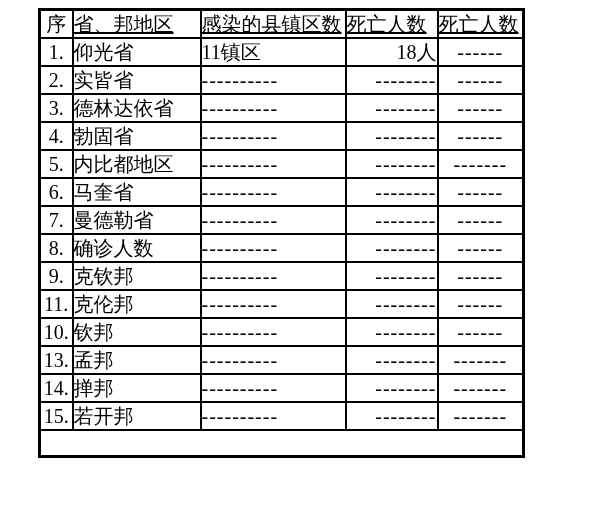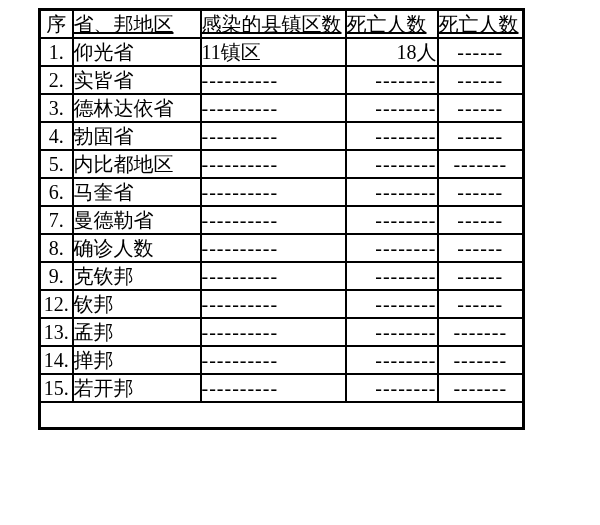--- a/index.html
+++ b/index.html
@@ -113,21 +113,28 @@
           <td class="c-death-center dash">------</td>
         </tr>
         <tr>
           <td class="c-num">9.</td>
           <td class="c-region">克钦邦</td>
           <td class="c-town dash">----------</td>
           <td class="c-conf-right dash">--------</td>
           <td class="c-death-center dash">------</td>
         </tr>
         <tr>
-          <td class="c-num">12.</td>
+          <td class="c-num">11.</td>
+          <td class="c-region">克伦邦</td>
+          <td class="c-town dash">----------</td>
+          <td class="c-conf-right dash">--------</td>
+          <td class="c-death-center dash">------</td>
+        </tr>
+        <tr>
+          <td class="c-num">10.</td>
           <td class="c-region">钦邦</td>
           <td class="c-town dash">----------</td>
           <td class="c-conf-right dash">--------</td>
           <td class="c-death-center dash">------</td>
         </tr>
         <tr>
           <td class="c-num">13.</td>
           <td class="c-region">孟邦</td>
           <td class="c-town dash">----------</td>
           <td class="c-conf-right dash">--------</td>

